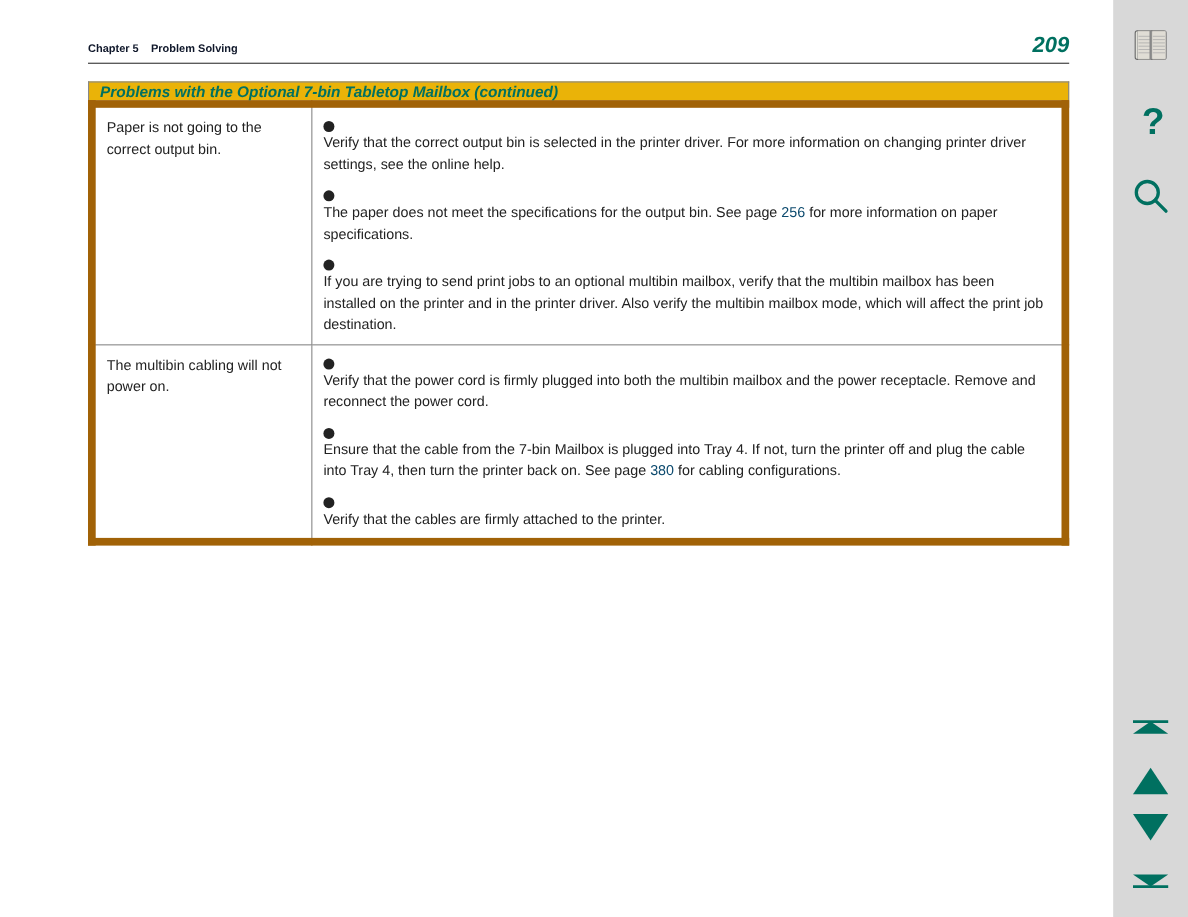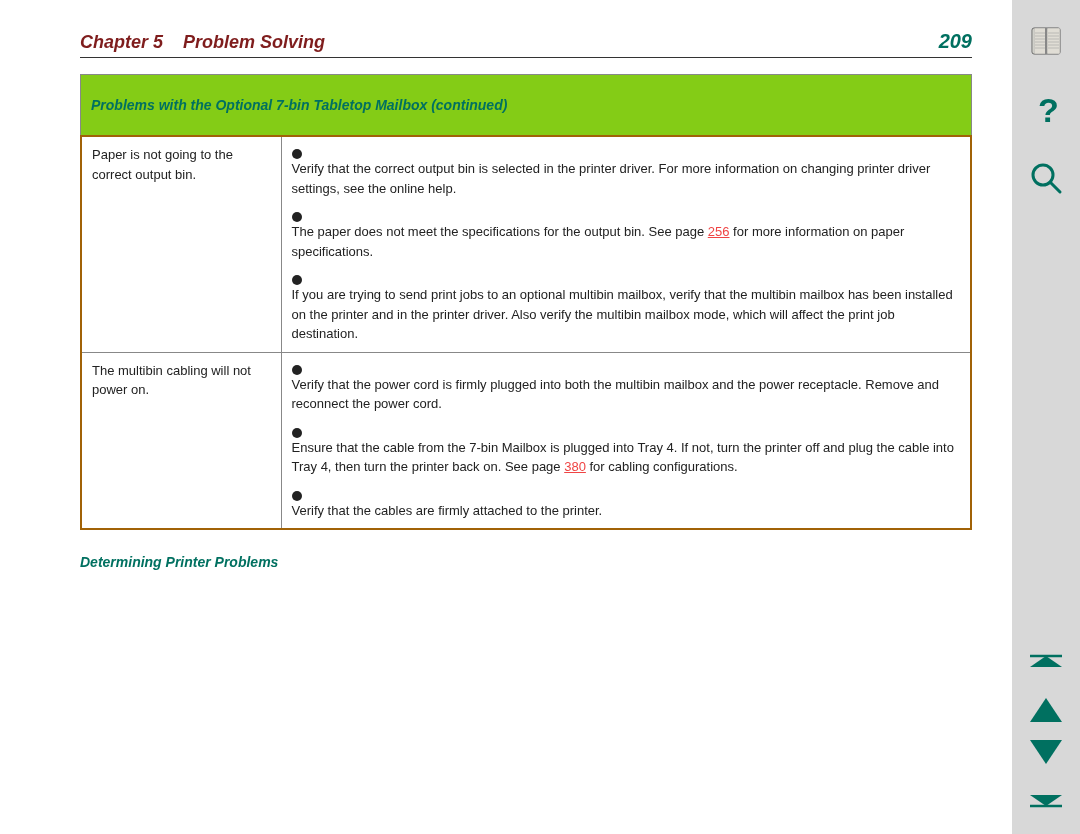--- a/index.html
+++ b/index.html
@@ -23,49 +23,48 @@
     .chapter-header {
       display: flex;
       justify-content: space-between;
       align-items: baseline;
       margin-bottom: 6px;
       border-bottom: 1px solid #333;
       padding-bottom: 4px;
     }
 
     .chapter-title {
-      font-style: italic;
-      font-weight: bold;
-      color: #7f1d1d;
-      font-size: 18px;
+      font-weight: bold;
+      color: #0f172a;
+      font-size: 10px;
     }
 
     .chapter-page {
       font-style: italic;
       font-weight: bold;
       color: #007060;
       font-size: 20px;
     }
 
     .section-title {
       font-style: italic;
       font-weight: bold;
       color: #007060;
       font-size: 14px;
       border: 1px solid #888;
       border-bottom: none;
-      padding: 22px 10px;
-      background: #84cc16;
+      padding: 0 10px;
+      background: #eab308;
       margin-top: 16px;
     }
 
     table.problem-table {
       width: 100%;
       border-collapse: collapse;
-      border: 2px solid #a16207;
+      border: 7px solid #a16207;
     }
 
     table.problem-table td {
       border: 1px solid #888;
       vertical-align: top;
       padding: 8px 10px;
       font-size: 13px;
       line-height: 1.5;
     }
 
@@ -97,22 +96,21 @@
       width: 10px;
       height: 10px;
       min-width: 10px;
       background: #222;
       border-radius: 50%;
       margin-top: 4px;
       margin-right: 8px;
     }
 
     .link-text {
-      color: #ef4444;
-      text-decoration: underline;
+      color: #0c4a6e;
     }
 
     .footer-text {
       font-style: italic;
       font-weight: bold;
       color: #007060;
       font-size: 14px;
       margin-top: 24px;
     }
 
@@ -217,21 +215,20 @@
             <li>
               <span class="bullet-dot"></span>
               <span>Verify that the cables are firmly attached to the printer.</span>
             </li>
           </ul>
         </td>
       </tr>
     </tbody>
   </table>
 
-  <div class="footer-text">Determining Printer Problems</div>
 
 </div>
 
 <div class="sidebar">
 
   <div class="sidebar-icon">
     <svg viewBox="0 0 40 40" fill="none" xmlns="http://www.w3.org/2000/svg">
 
       <rect x="6" y="6" width="28" height="26" rx="2" fill="#e8e8e0" stroke="#666" stroke-width="1"></rect>
       <rect x="8" y="6" width="13" height="26" rx="1" fill="#e0ddd5" stroke="#888" stroke-width="0.5"></rect>

